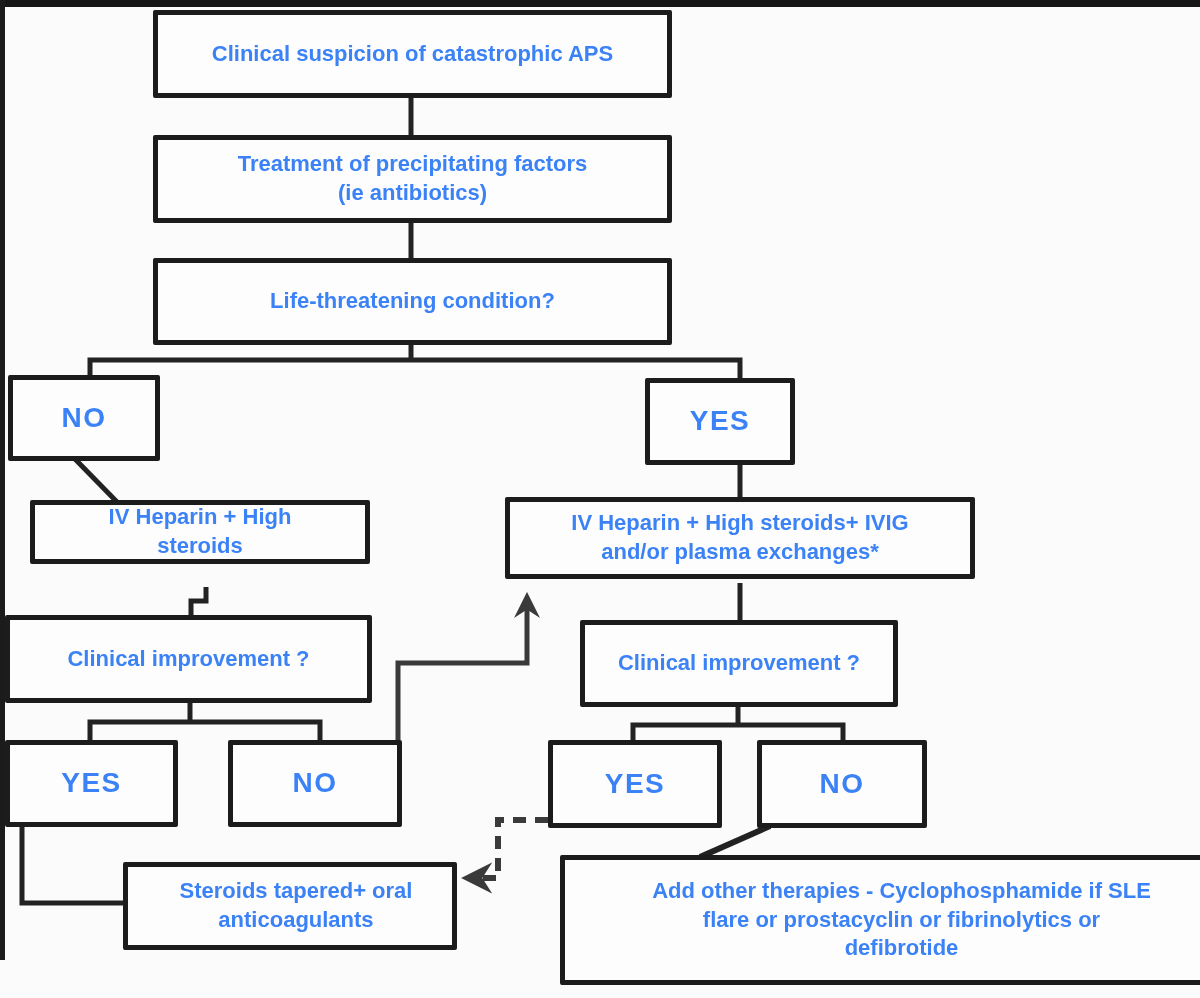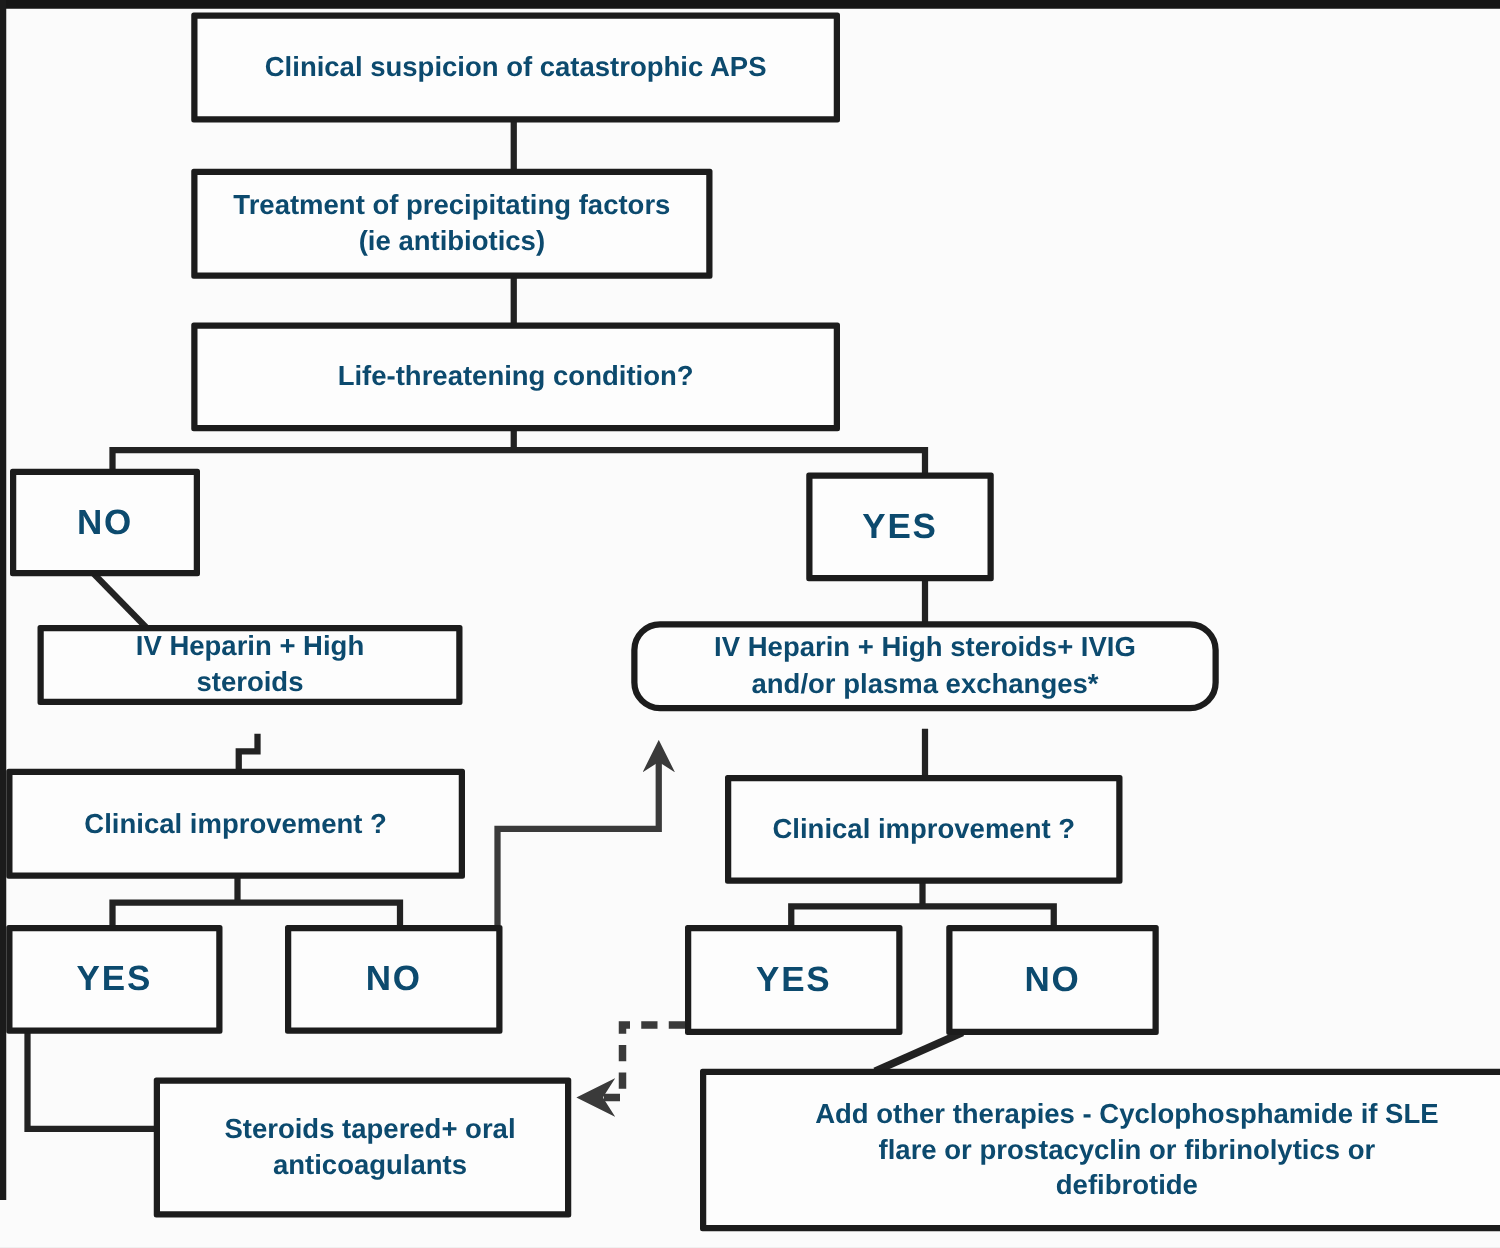--- a/index.html
+++ b/index.html
@@ -36,46 +36,46 @@
   .node {
     position: absolute;
     box-sizing: border-box;
     background: #fdfdfd;
     border: 5px solid #1c1c1c;
     border-radius: 2px;
     display: flex;
     align-items: center;
     justify-content: center;
     text-align: center;
-    color: #0c4a6e;
+    color: #3b82f6;
     font-weight: bold;
     font-size: 22px;
     line-height: 1.3;
     white-space: pre-line;
     padding: 2px 8px;
   }
   .node.small {
     font-size: 28px;
     letter-spacing: 1.5px;
   }
   
   #n-suspicion   { left: 153px; top: 10px;  width: 519px; height: 88px;  }
-  #n-precip      { left: 153px; top: 135px; width: 417px; height: 88px;  }
+  #n-precip      { left: 153px; top: 135px; width: 519px; height: 88px;  }
   #n-lifethreat  { left: 153px; top: 258px; width: 519px; height: 87px; justify-content: center;  }
   #n-no1         { left: 8px;   top: 375px; width: 152px; height: 86px;  }
   #n-yes1        { left: 645px; top: 378px; width: 150px; height: 87px;  }
   #n-ivleft      { left: 30px;  top: 500px; width: 340px; height: 64px;  }
-  #n-ivright     { left: 505px; top: 497px; width: 470px; height: 72px; border-radius: 23px;  }
+  #n-ivright     { left: 505px; top: 497px; width: 470px; height: 82px;  }
   #n-clinleft    { left: 5px;   top: 615px; width: 367px; height: 88px;  }
   #n-clinright   { left: 580px; top: 620px; width: 318px; height: 87px;  }
   #n-yes2        { left: 5px;   top: 740px; width: 173px; height: 87px;  }
   #n-no2         { left: 228px; top: 740px; width: 174px; height: 87px;  }
   #n-yes3        { left: 548px; top: 740px; width: 174px; height: 88px;  }
   #n-no3         { left: 757px; top: 740px; width: 170px; height: 88px;  }
-  #n-steroids    { left: 123px; top: 862px; width: 334px; height: 112px; padding-left: 20px;  }
+  #n-steroids    { left: 123px; top: 862px; width: 334px; height: 88px; padding-left: 20px;  }
   #n-addother    { left: 560px; top: 855px; width: 683px; height: 130px; }
 </style>
 </head>
 <body>
 
 <div id="figure">
 
   <div class="edge-bar-top"></div>
   <div class="edge-bar-left"></div>
 

